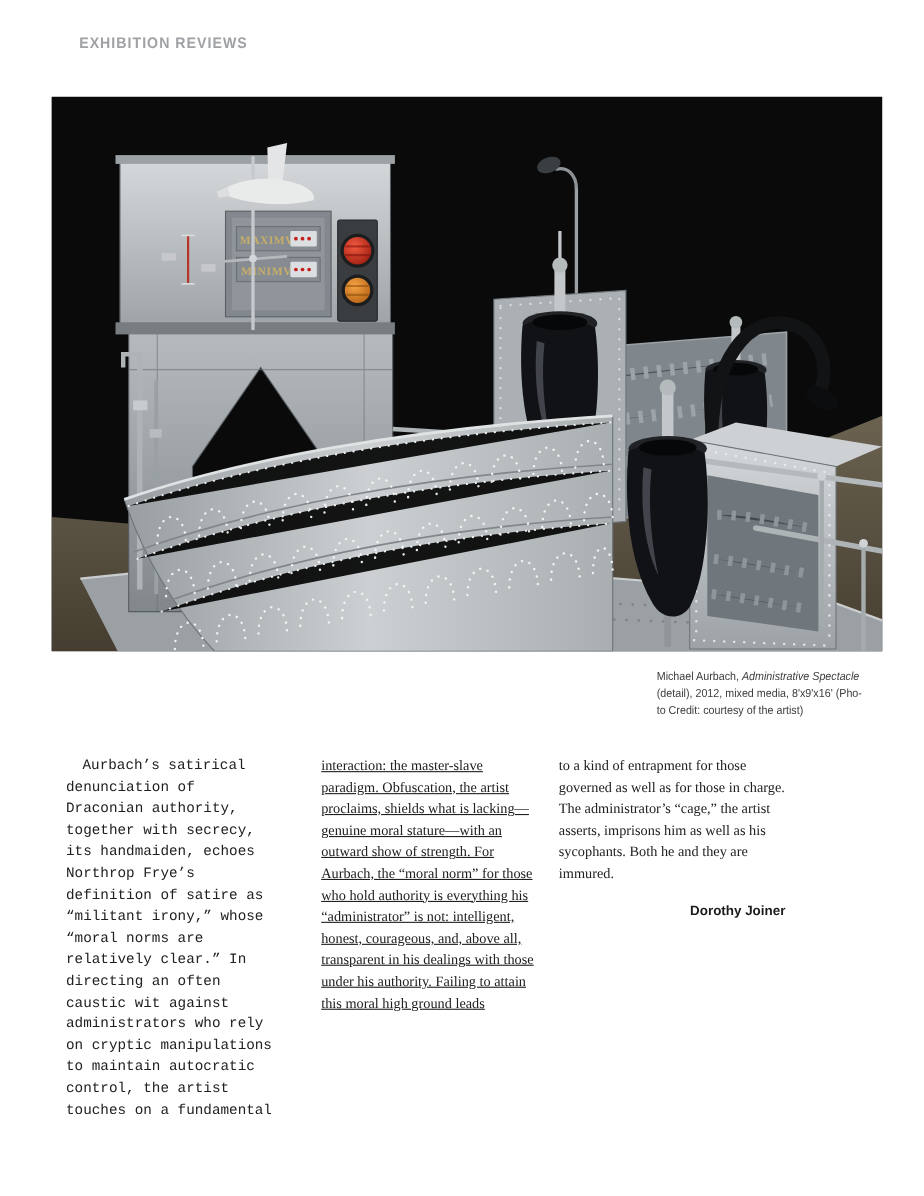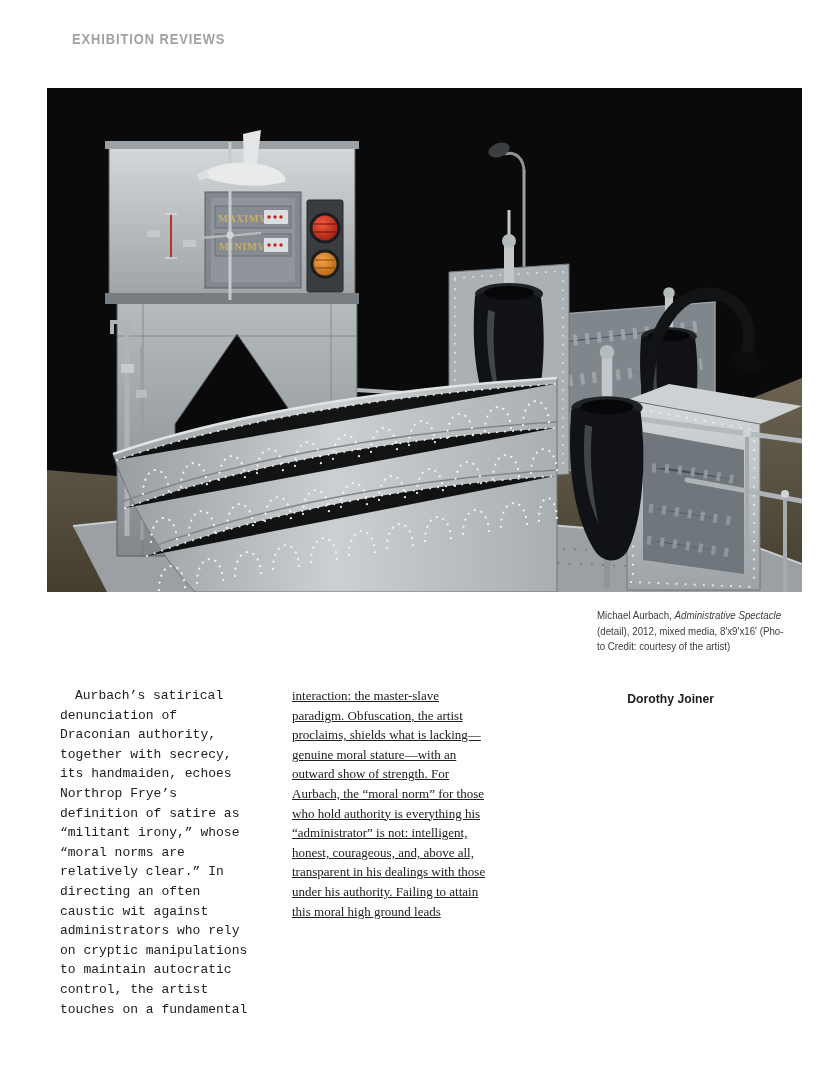--- a/index.html
+++ b/index.html
@@ -33,21 +33,21 @@
   .caption .ital{font-style:italic;}
   .bodycol{
     position:absolute;top:686px;
     font-size:13px;line-height:19.6px;color:#22201f;
     text-align:left;
   }
   .col1{left:60px;width:194px;}
   .col1 .coltext{text-indent:15px;font-family:Liberation Mono, monospace;}
   .col2{left:292px;width:194px;text-decoration:underline;}
   .col3{left:508px;width:206px;}
-  .signature{margin-top:5px;text-align:right;}
+  .signature{margin-top:16px;text-align:right;}
   .sig-name{
     font-family:"Liberation Sans", sans-serif;
     font-weight:bold;font-size:12.2px;color:#1c1c1c;line-height:17px;
   }
   .sig-affil{
     font-style:italic;font-size:13.4px;color:#2a2a2a;line-height:18px;
   }
   .footer{
     position:absolute;top:1030px;right:46px;
     display:flex;align-items:flex-start;gap:6px;
@@ -248,20 +248,21 @@
 
   <div class="bodycol col1">
     <div class="coltext">Aurbach’s satirical denunciation of Draconian authority, together with secrecy, its handmaiden, echoes Northrop Frye’s definition of satire as “militant irony,” whose “moral norms are relatively clear.” In directing an often caustic wit against administrators who rely on cryptic manipulations to maintain autocratic control, the artist touches on a fundamental aspect of human</div>
   </div>
 
   <div class="bodycol col2">
     <div class="coltext">interaction: the master-slave paradigm. Obfuscation, the artist proclaims, shields what is lacking—genuine moral stature—with an outward show of strength. For Aurbach, the “moral norm” for those who hold authority is everything his “administrator” is not: intelligent, honest, courageous, and, above all, transparent in his dealings with those under his authority. Failing to attain this moral high ground leads</div>
   </div>
 
   <div class="bodycol col3">
+    <div class="coltext">to a kind of entrapment for those governed as well as for those in charge. The administrator’s “cage,” the artist asserts, imprisons him as well as his sycophants. Both he and they are immured.</div>
     <div class="signature">
       <div class="sig-name">Dorothy Joiner</div>
     </div>
   </div>
 
   <div class="footer">
     <span class="pgnum">84</span>
     <span class="sep"></span>
     <span class="vol">Vol. XVII, No. 1, 2016</span>
   </div>

